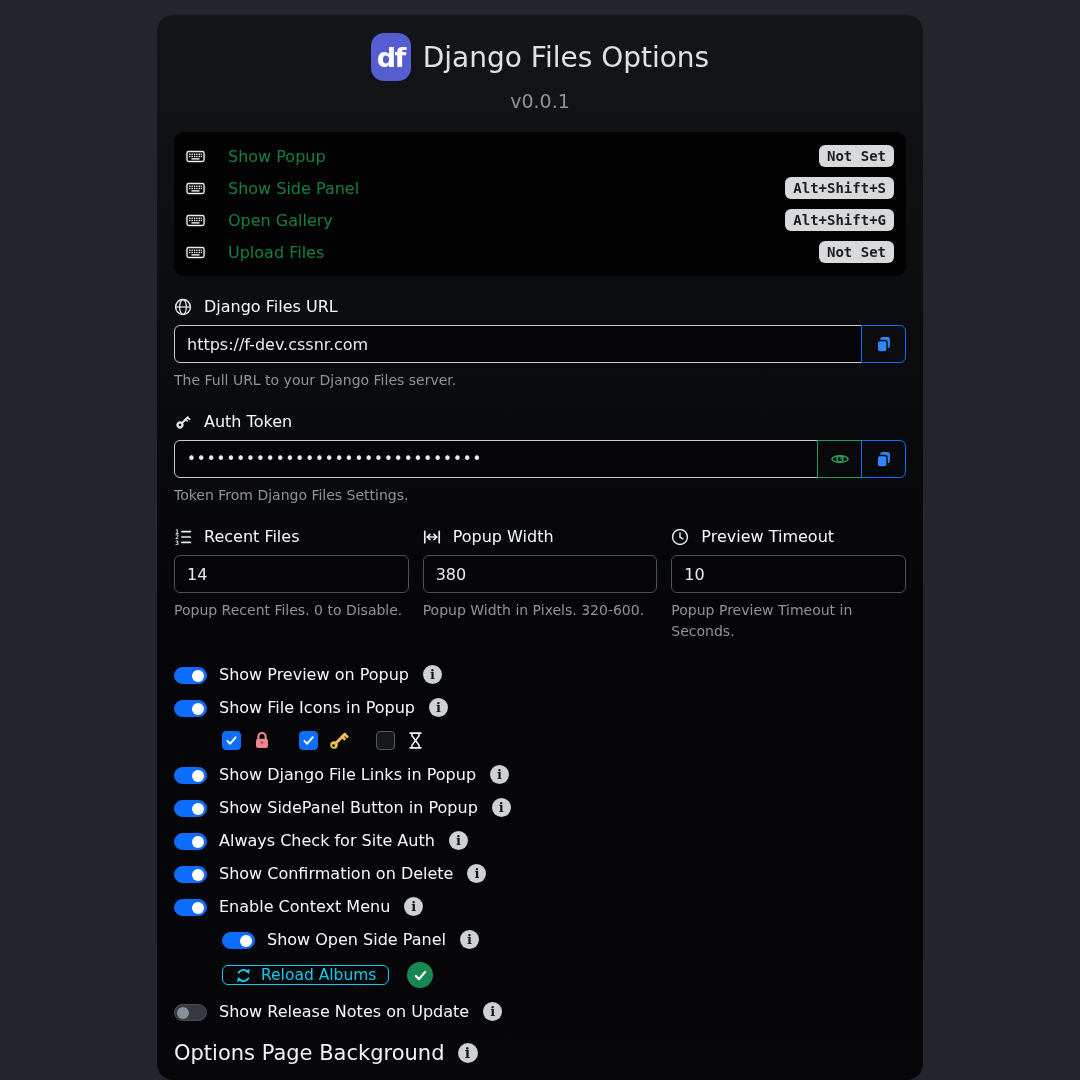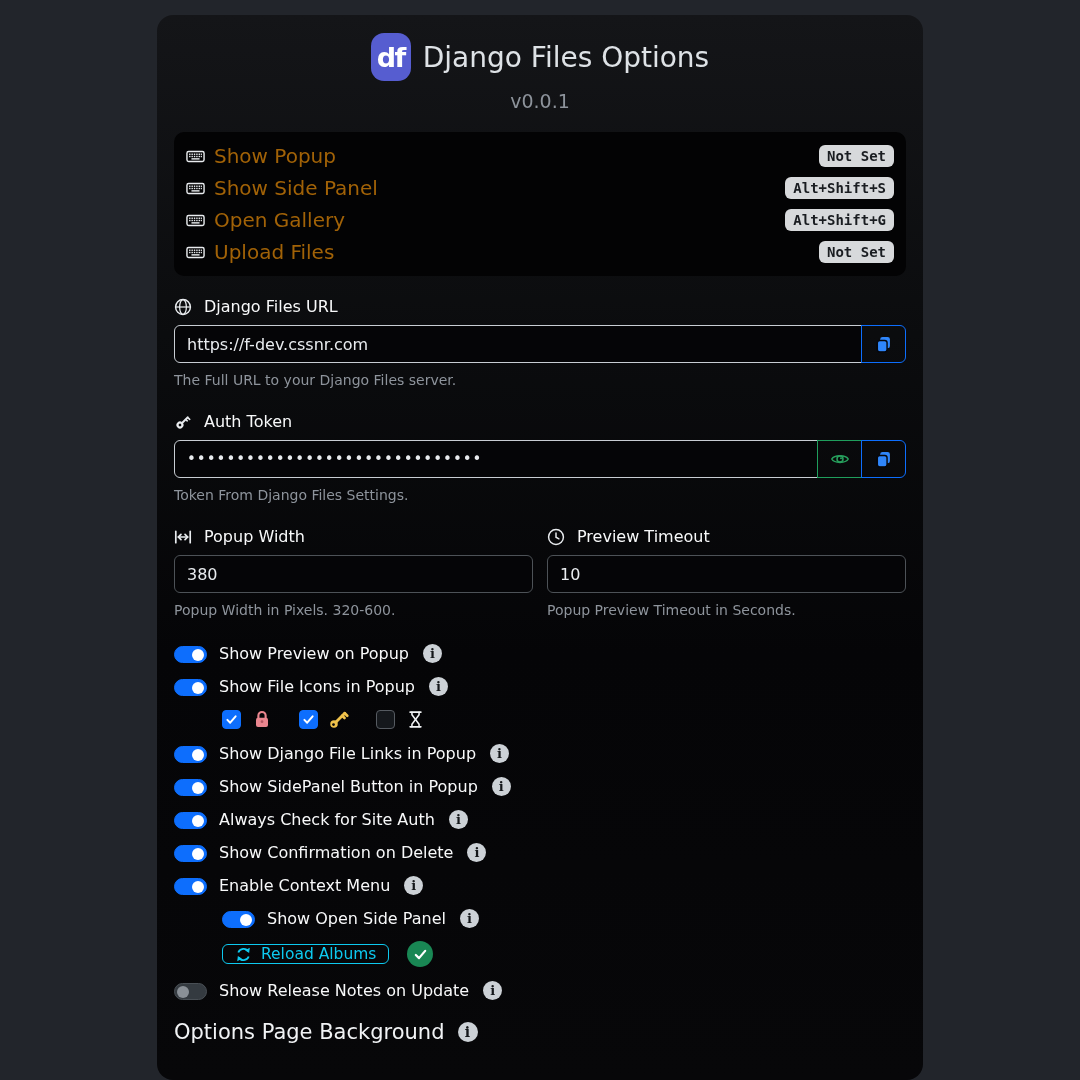--- a/index.html
+++ b/index.html
@@ -23,21 +23,21 @@
     display:flex; align-items:center; justify-content:center;
     font-size:27px; font-weight:bold; color:#fff; letter-spacing:-1.5px;
   }
   .title { font-size:28px; font-weight:400; color:#dee2e6; }
   .version { text-align:center; color:#8d939b; font-size:19px; margin-top:9px; }
   
   .shortcuts {
     margin-top:20px; background:#030304; border-radius:10px; padding:8px 12px;
   }
   .sc-row { display:flex; align-items:center; height:32px; }
-  .sc-row .lbl { margin-left:9px; font-size:20px; color:#a16207; flex:1; }
+  .sc-row .lbl { margin-left:23px; font-size:16px; color:#15803d; flex:1; }
   .badge {
     font-family:"DejaVu Sans Mono","Liberation Mono",monospace;
     font-size:14px; font-weight:600; color:#1a1d21; background:#d7d9db;
     padding:3px 8px; border-radius:6px;
   }
   
   .f-label { display:flex; align-items:center; gap:12px; margin-top:21px; font-size:16px; color:#f8f9fa; }
   .igroup { display:flex; margin-top:9px; }
   .tinput {
     flex:1; height:38px; background:#050507; border:1px solid #c8cdd3;
@@ -279,20 +279,30 @@
           <use href="#i-copy"></use>
         </svg>
     </div>
   </div>
   <div class="help">Token From Django Files Settings.</div>
 
   <div class="cols">
     <div class="col">
       <div class="f-label">
         <svg class="ic" width="18" height="18">
+            <use href="#i-listol"></use>
+          </svg>
+        <span>Recent Files</span>
+      </div>
+      <input class="ninput" type="text" value="14" style="">
+      <div class="help">Popup Recent Files. 0 to Disable.</div>
+    </div>
+    <div class="col">
+      <div class="f-label">
+        <svg class="ic" width="18" height="18">
             <use href="#i-width"></use>
           </svg>
         <span>Popup Width</span>
       </div>
       <input class="ninput" type="text" value="380" style="">
       <div class="help">Popup Width in Pixels. 320-600.</div>
     </div>
     <div class="col">
       <div class="f-label">
         <svg class="ic" width="18" height="18">

